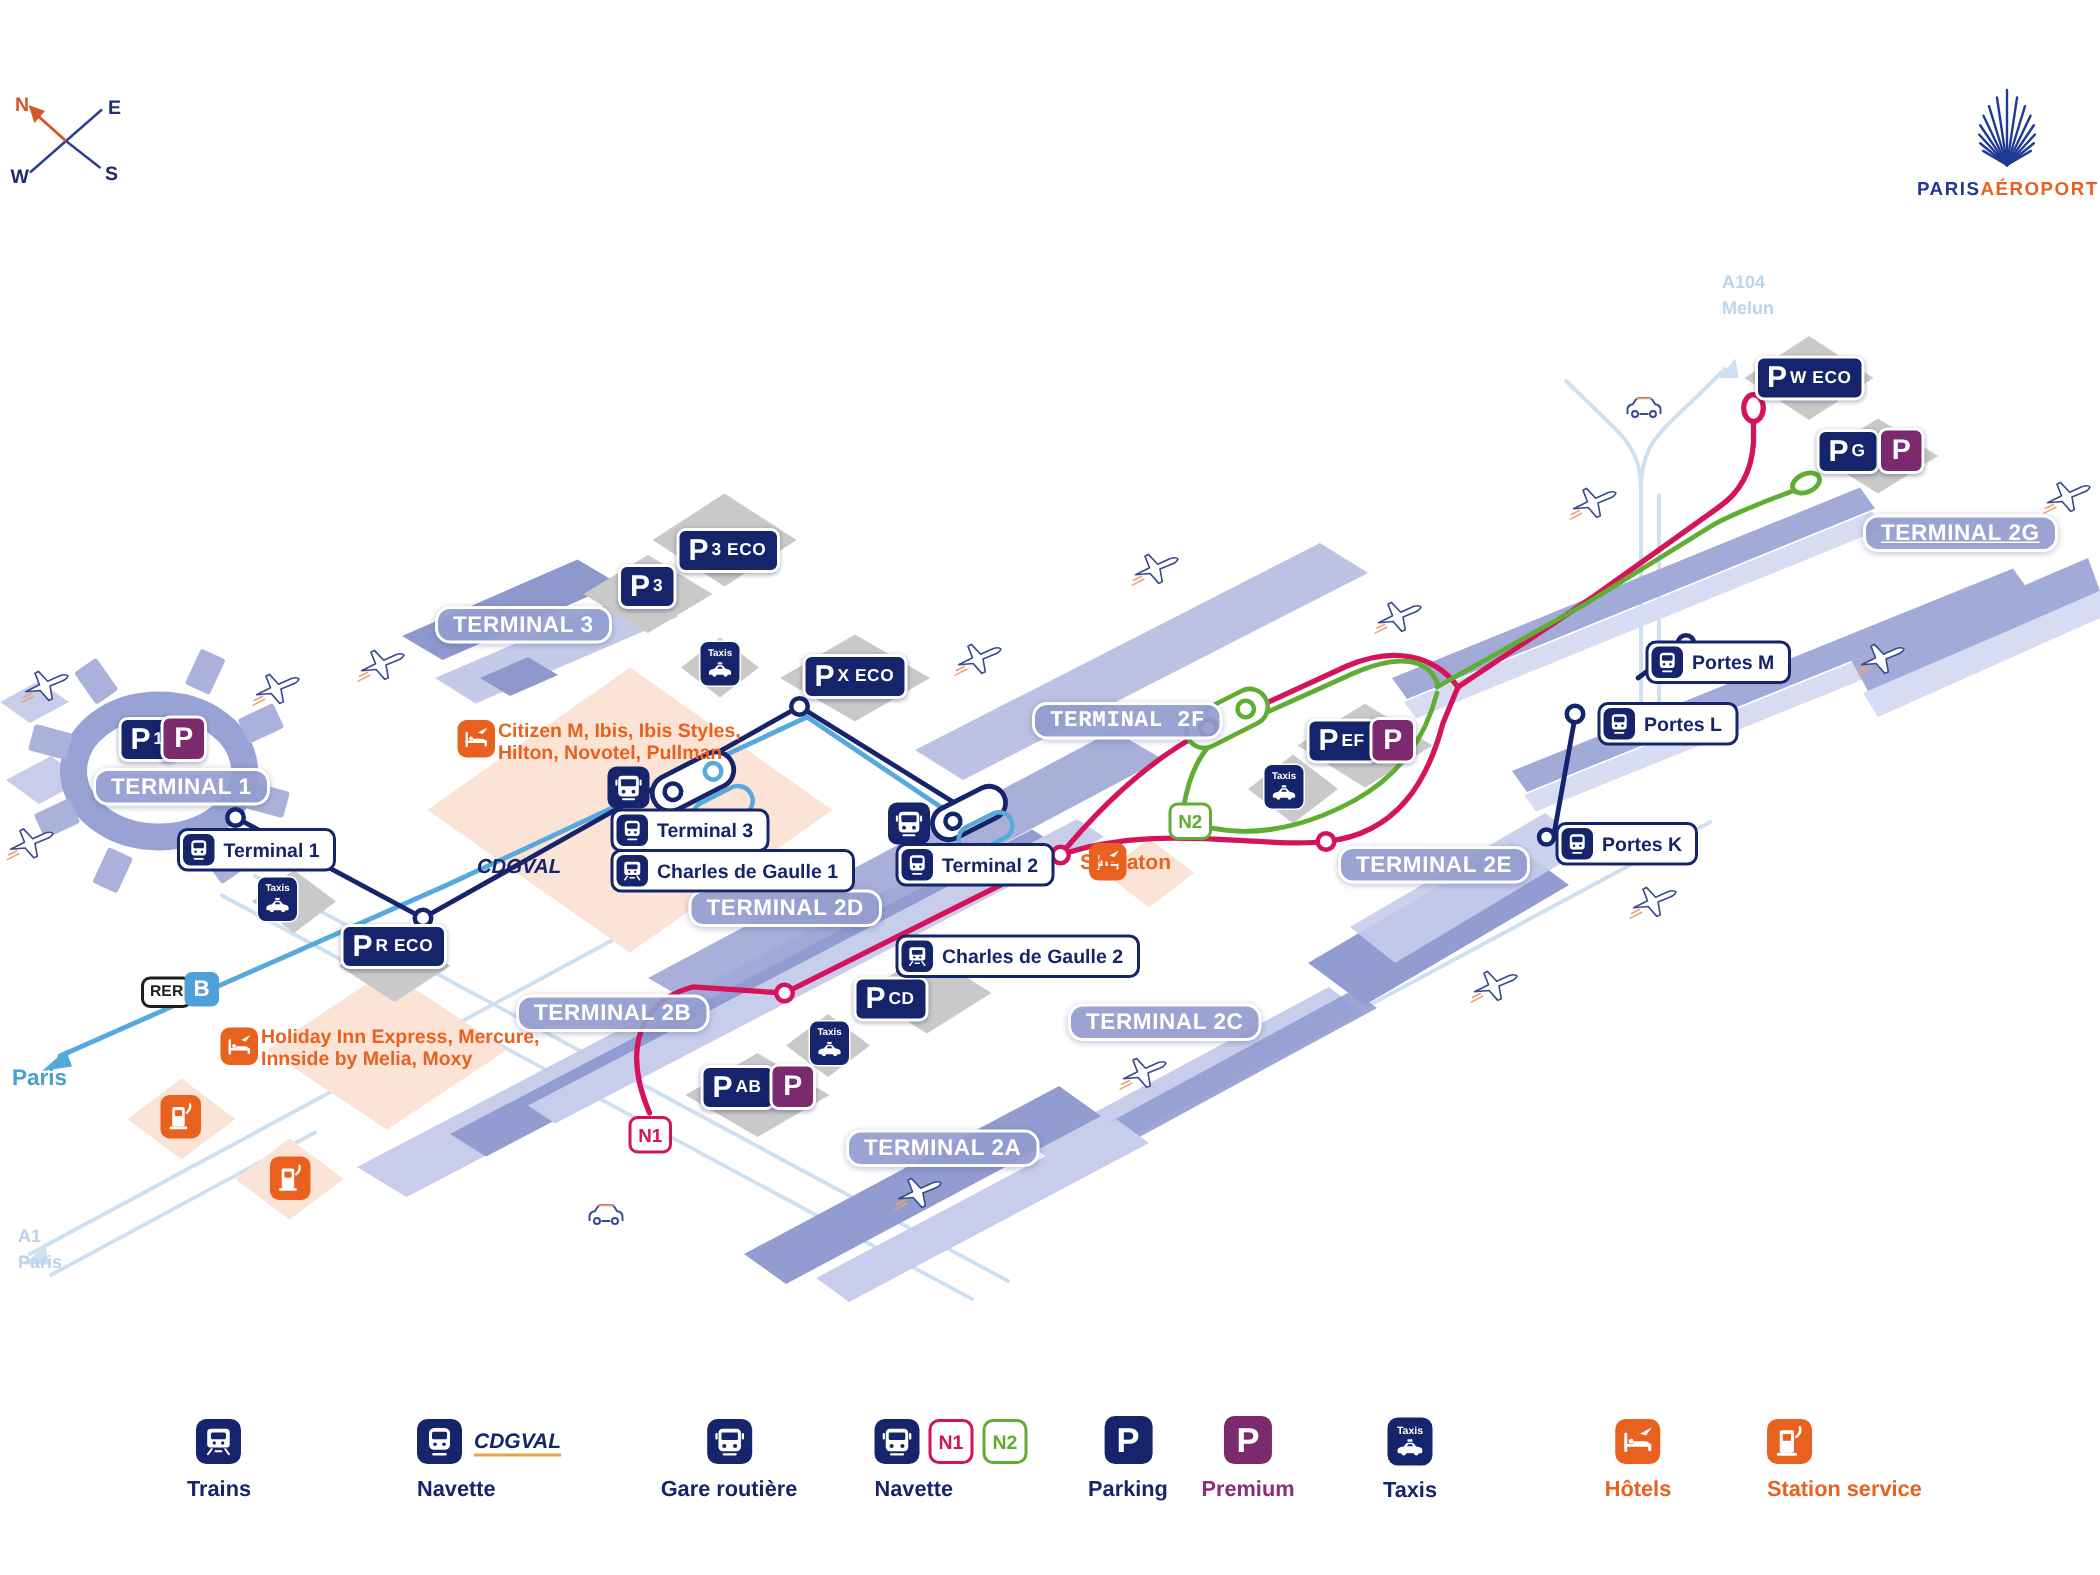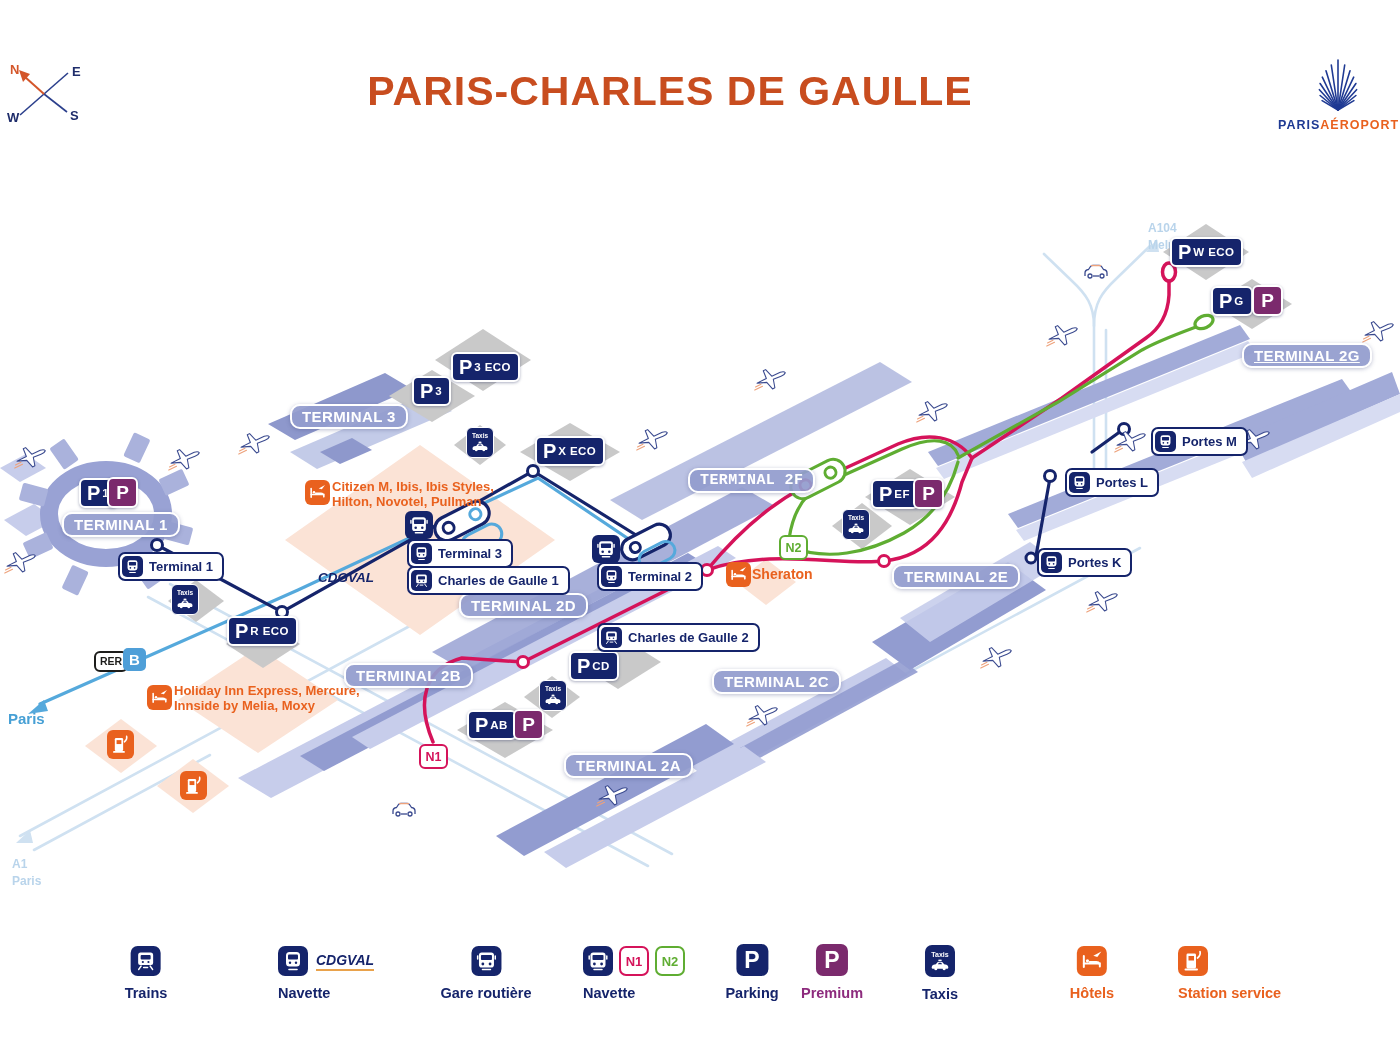--- a/index.html
+++ b/index.html
@@ -47,21 +47,21 @@
   .n2{border:2px solid #5fad32;color:#5fad32;text-align:right;}
 
   .rer{position:absolute;background:#fff;border:2px solid #1d1d1b;border-radius:6px;color:#1d1d1b;
          font-size:10.5px;font-weight:bold;padding:3px 4px;line-height:1;z-index:4;}
   .rerb{position:absolute;width:23px;height:23px;background:#4f9fd8;border-radius:5px;color:#fff;
          font-weight:bold;font-size:15px;display:flex;align-items:center;justify-content:center;z-index:4;}
 
   .htext{position:absolute;color:#e9611e;font-weight:bold;font-size:13px;line-height:1.18;
          white-space:nowrap;z-index:4;}
   .atext{position:absolute;color:#b9d4eb;font-weight:bold;font-size:12px;line-height:1.45;
-         white-space:nowrap;z-index:2;margin-top:40px;}
+         white-space:nowrap;z-index:2;}
   .cdgval-t{position:absolute;color:#15246b;font-weight:bold;font-style:italic;font-size:13.5px;z-index:4;}
   .paris-t{position:absolute;color:#47a0d5;font-weight:bold;font-size:15px;z-index:4;}
 
   .legend-item{position:absolute;display:flex;flex-direction:column;align-items:center;gap:9px;
          color:#15246b;font-weight:bold;font-size:14.5px;z-index:3;}
   .legend-item.startal{align-items:flex-start;}
   .legend-item.centered{transform:translateX(-50%);}
   .legend-item.orange{color:#e9611e;}
   .legend-item.purple{color:#8d2b7d;}
   .leg-row{display:flex;align-items:center;gap:6px;}
@@ -283,21 +283,20 @@
     <use href="#sym-plane" x="1362" y="318" width="34" height="25"></use>
     <use href="#sym-plane" x="1086" y="588" width="34" height="25"></use>
     <use href="#sym-plane" x="980" y="644" width="34" height="25"></use>
     <use href="#sym-plane" x="596" y="782" width="34" height="25"></use>
     <use href="#sym-plane" x="746" y="702" width="34" height="25"></use>
     <use href="#sym-car" x="1082" y="262" width="28" height="18"></use>
     <use href="#sym-car" x="390" y="800" width="28" height="18"></use>
   </g>
 </svg>
 
-<div class="title ui">PARIS-CHARLES DE GAULLE</div>
 
 <svg class="abs ui" style="left:6px;top:58px;" width="92" height="74">
   <line x1="38" y1="36" x2="62" y2="15" stroke="#2b3f8c" stroke-width="1.6"></line>
   <line x1="38" y1="36" x2="14" y2="57" stroke="#2b3f8c" stroke-width="1.6"></line>
   <line x1="38" y1="36" x2="61" y2="54" stroke="#2b3f8c" stroke-width="1.6"></line>
   <line x1="38" y1="36" x2="19" y2="19" stroke="#d4562a" stroke-width="2"></line>
   <polygon points="13,12 24,16 17,24" fill="#d4562a"></polygon>
   <text x="4" y="16" font-size="13" font-weight="bold" fill="#d4562a">N</text>
   <text x="66" y="18" font-size="13" font-weight="bold" fill="#1f2d6b">E</text>
   <text x="1" y="64" font-size="13" font-weight="bold" fill="#1f2d6b">W</text>
@@ -433,21 +432,21 @@
   <span>Portes K</span>
 </div>
 <div class="station" style="left:1065px;top:468px;">
   <span class="sic">
         <svg viewBox="0 0 24 24">
           <use href="#sym-navette"></use>
         </svg>
       </span>
   <span>Portes L</span>
 </div>
-<div class="station" style="left:1151px;top:427px;">
+<div class="station" style="left:1097px;top:427px;">
   <span class="sic">
         <svg viewBox="0 0 24 24">
           <use href="#sym-navette"></use>
         </svg>
       </span>
   <span>Portes M</span>
 </div>
 
 <div class="taxi-ic" style="left:466px;top:427px;">
       <span class="taxi-word">Taxis</span>
@@ -529,21 +528,21 @@
 </div>
 
 <div class="htext" style="left:332px;top:479px;">
   <div>Citizen M,  Ibis, Ibis Styles,</div>
   <div>Hilton, Novotel, Pullman</div>
 </div>
 <div class="htext" style="left:174px;top:683px;">
   <div>Holiday Inn Express, Mercure,</div>
   <div>Innside by Melia, Moxy</div>
 </div>
-<div class="htext" style="left:752px;top:566px;font-size:14px;">Sheraton</div>
+<div class="htext" style="left:720px;top:566px;font-size:14px;">Sheraton</div>
 
 <div class="legend-item centered" style="left:146px;top:946px;">
   <div class="leg-ic navyic">
         <svg viewBox="0 0 24 24">
           <use href="#sym-train"></use>
         </svg>
       </div>
   <span>Trains</span>
 </div>
 <div class="legend-item startal" style="left:278px;top:946px;">

